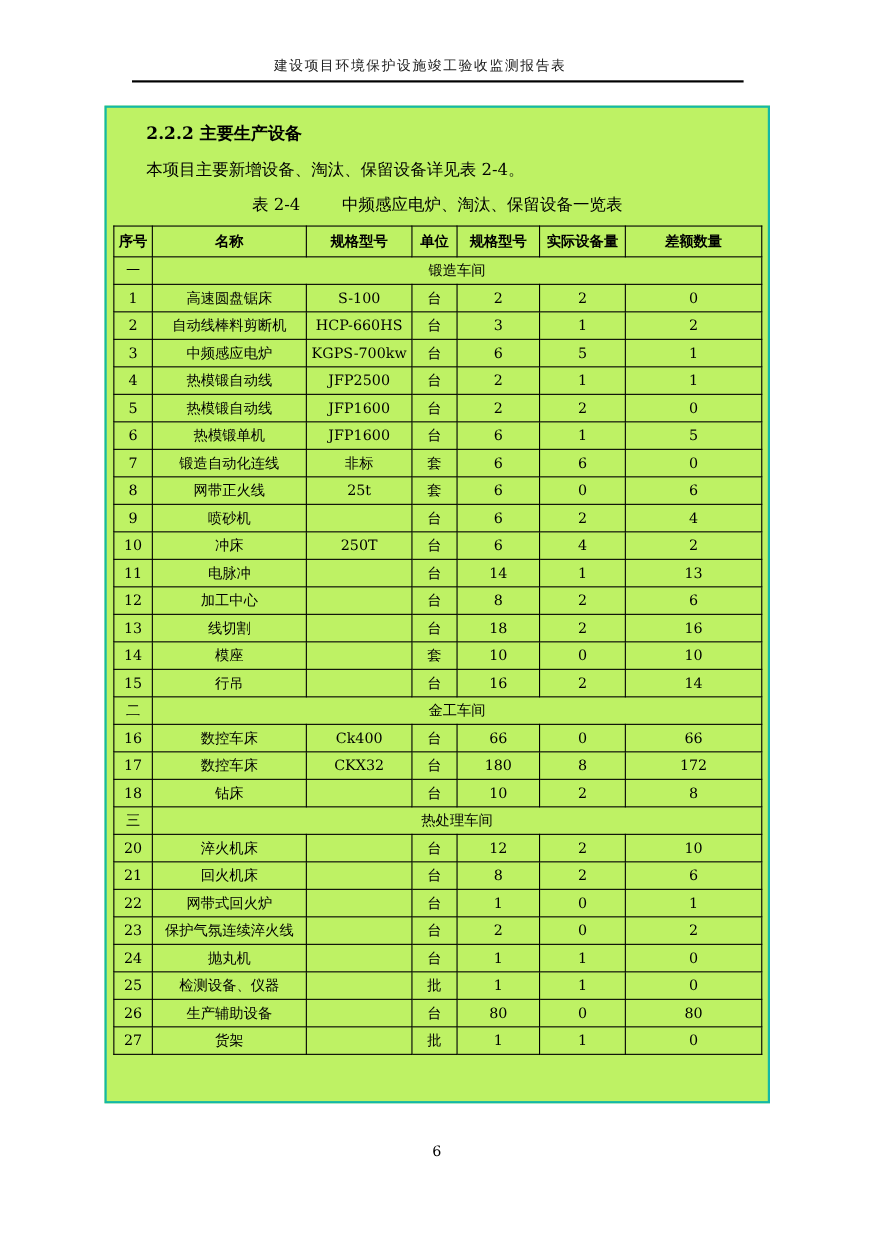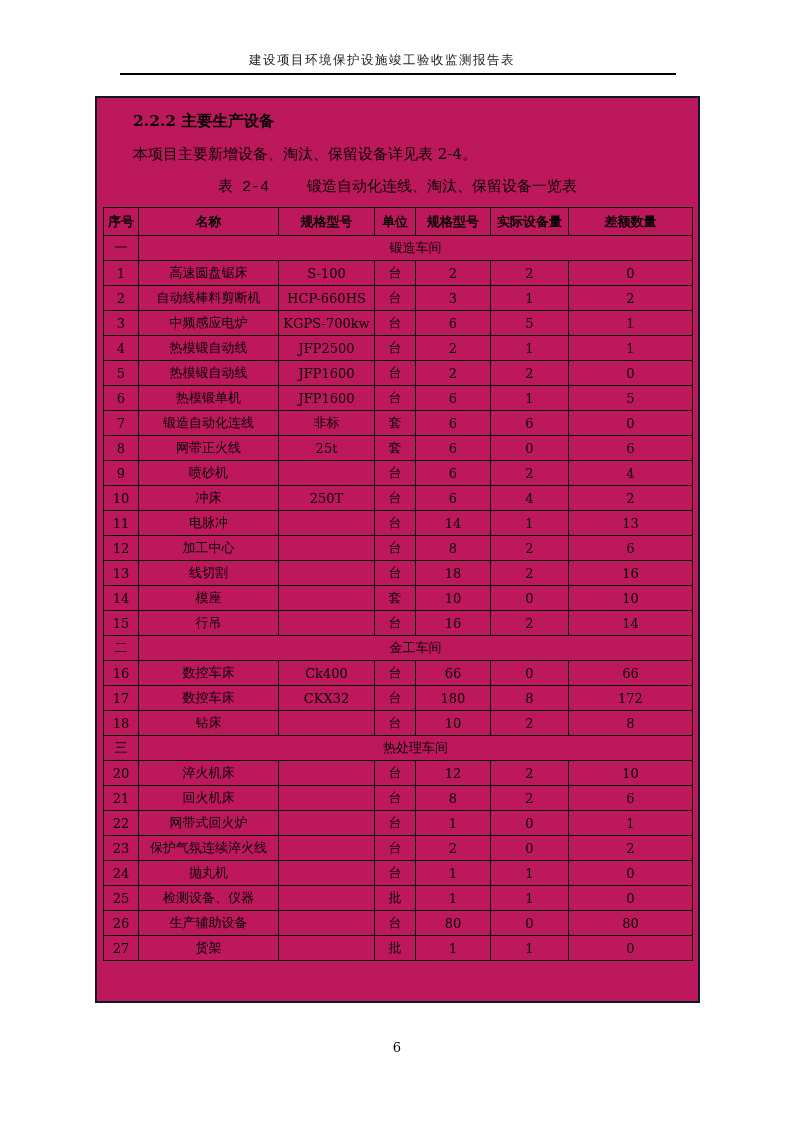--- a/index.html
+++ b/index.html
@@ -14,33 +14,33 @@
     text-align:center;font-size:12.5px;letter-spacing:1.5px;color:#1a1a1a;
     font-family:"DejaVu Serif","Liberation Serif",serif;
   }
   .head-rule{
     position:absolute;top:73px;left:120px;width:556px;height:0;
     border-top:2px solid #000;
   }
   
   .content-box{
     position:absolute;left:95px;top:96px;width:601px;height:903px;
-    border:2px solid #0f172a;background:#be185d;box-sizing:content-box;
+    border:2px solid #14b8a6;background:#bef264;box-sizing:content-box;
   }
   .section-heading{
     margin:12px 0 0 36px;font-size:15.5px;font-weight:bold;line-height:22px;
     font-family:"DejaVu Serif","Liberation Serif",serif;
   }
   .intro-paragraph{
     margin:11px 0 0 36px;font-size:15px;line-height:22px;
   }
   .table-caption{
     margin:10px 0 8px 0;text-align:center;font-size:15px;line-height:22px;
   }
-  .table-caption .cap-label{margin-right:38px;font-family:Liberation Mono, monospace;}
+  .table-caption .cap-label{margin-right:38px;}
   
   table.equipment{
     border-collapse:collapse;table-layout:fixed;
     margin-left:6px;width:589px;
   }
   table.equipment th,table.equipment td{
     border:1px solid #000;padding:0;overflow:hidden;white-space:nowrap;
   }
   table.equipment th{
     height:27px;font-size:13px;font-weight:bold;text-align:center;
@@ -66,21 +66,21 @@
 </head>
 <body>
 
 <div class="running-head">建设项目环境保护设施竣工验收监测报告表</div>
 <div class="head-rule"></div>
 
 <div class="content-box">
   <div class="section-heading">2.2.2 主要生产设备</div>
   <div class="intro-paragraph">本项目主要新增设备、淘汰、保留设备详见表 2-4。</div>
   <div class="table-caption">
-    <span class="cap-label">表 2-4</span><span>锻造自动化连线、淘汰、保留设备一览表</span>
+    <span class="cap-label">表 2-4</span><span>中频感应电炉、淘汰、保留设备一览表</span>
   </div>
 
   <table class="equipment">
     <colgroup>
       <col style="width:35px">
         <col style="width:140px">
         <col style="width:96px">
       <col style="width:41px">
         <col style="width:75px">
         <col style="width:78px">

